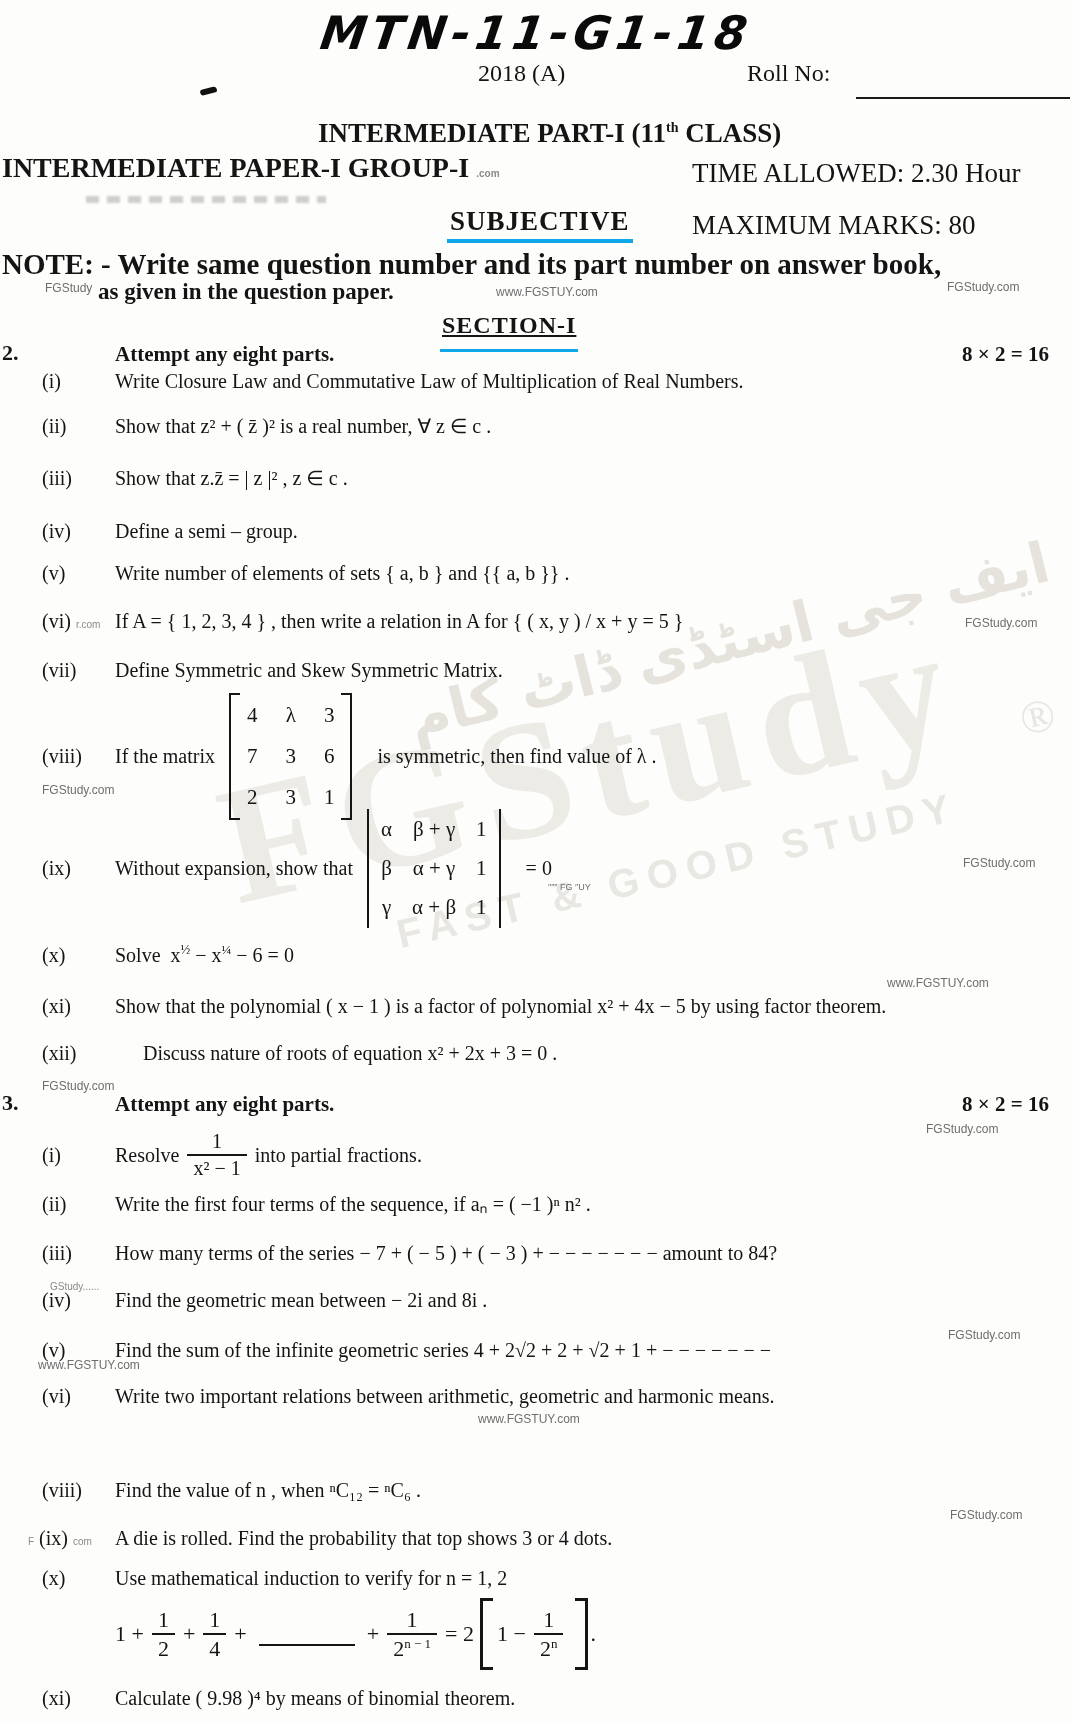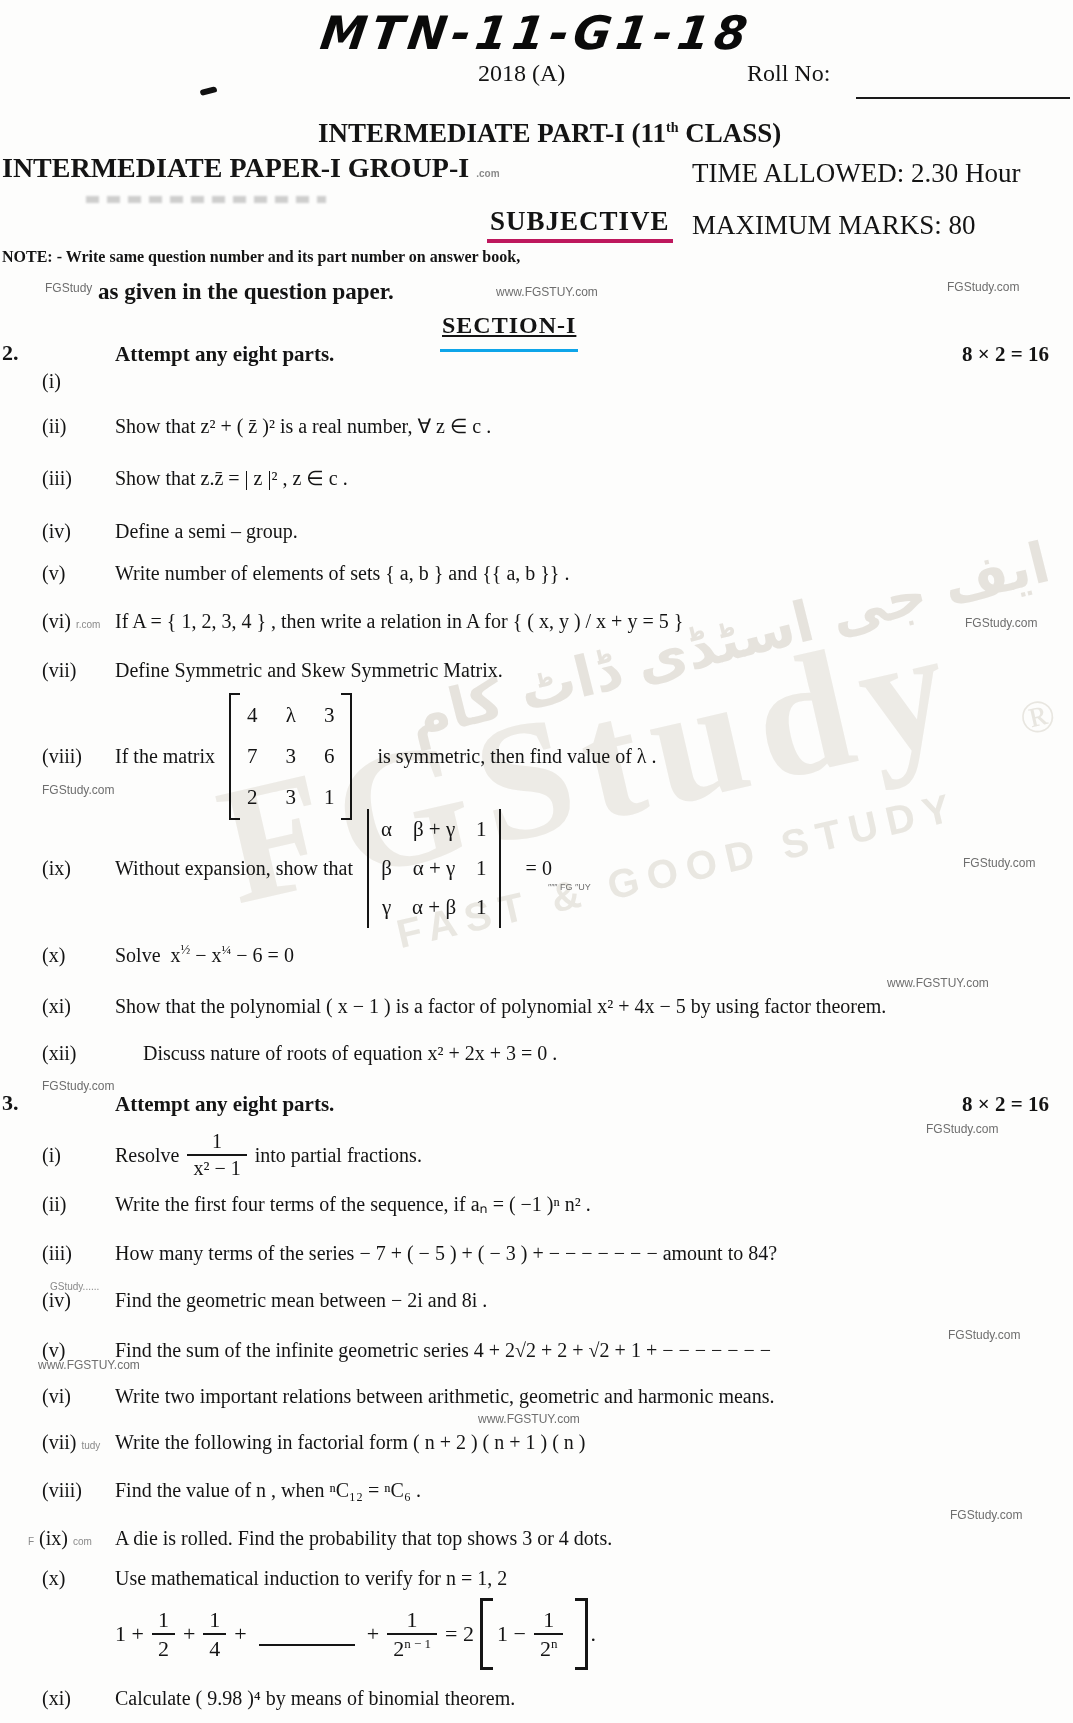--- a/index.html
+++ b/index.html
@@ -37,21 +37,21 @@
   .txt-layer { position:absolute; inset:0; z-index:2; }
   .abs { position:absolute; white-space:nowrap; }
   .hand {
     display:inline-block; font-family:"DejaVu Sans", sans-serif;
     font-weight:bold; font-style:italic; font-size:46px; letter-spacing:5px;
     transform:skewX(-8deg); color:#0a0a0a;
   }
   .h24 { font-size:24px; }
   .h27 { font-size:27px; }
   .bold { font-weight:bold; }
-  .underline-thick { border-bottom:4px solid #be185d; padding:0 3px 2px 3px;margin-left:40px; }
+  .underline-thick { border-bottom:4px solid #0ea5e9; padding:0 3px 2px 3px; }
   .underline-med   { border-bottom:3px solid #0ea5e9; padding:0 2px 10px 2px;text-decoration:underline; }
   .roll-line { position:absolute; left:856px; top:97px; width:214px; height:2px; background:#1a1a1a; }
   .stray-mark {
     position:absolute; left:200px; top:88px; width:17px; height:6px;
     background:#111; border-radius:3px 4px 2px 3px; transform:rotate(-14deg);
   }
   .smudge {
     position:absolute; left:86px; top:196px; width:240px; height:7px; opacity:.65;
     background:repeating-linear-gradient(90deg,#b5b5b5 0 13px, transparent 13px 21px);
     filter:blur(1px);
@@ -143,31 +143,32 @@
       <span>INTERMEDIATE   PAPER-I    GROUP-I</span>
       <span class="wm-inline">.com</span>
     </div>
     <div class="smudge"></div>
 
     <span class="abs h27" style="left:692px; top:158px;">TIME ALLOWED: 2.30 Hour</span>
 
     <span class="abs bold h27 underline-thick" style="left:447px; top:206px; letter-spacing:1px;">SUBJECTIVE</span>
     <span class="abs h27" style="left:692px; top:210px;">MAXIMUM MARKS: 80</span>
 
-    <span class="abs bold" style="left:2px;  top:248px; font-size:16px;text-align:center;">NOTE: - Write same question number and its part number on answer book,</span>
+    <span class="abs bold" style="left:2px;  top:248px; font-size:29px;text-align:center;">NOTE: - Write same question number and its part number on answer book,</span>
     <span class="abs bold" style="left:98px; top:279px; font-size:23px;">as given in the question paper.</span>
 
     <span class="abs bold underline-med" style="left:440px; top:312px; font-size:24px; letter-spacing:1px;">SECTION-I</span>
 
     <span class="qnum" style="top:340px;">2.</span>
     <span class="qhead" style="top:342px;">Attempt any eight parts.</span>
     <span class="qmarks" style="top:342px;">8 × 2 = 16</span>
 
     <div class="row" style="top:370px;">
       <span class="lbl">(i)</span>
+      <span class="ptxt">Write Closure Law and Commutative Law of Multiplication of Real Numbers.</span>
     </div>
     <div class="row" style="top:414px;">
       <span class="lbl">(ii)</span>
       <span class="ptxt">Show that  z² + ( z̄ )²  is a real number,  ∀ z ∈ c .</span>
     </div>
     <div class="row" style="top:466px;">
       <span class="lbl">(iii)</span>
       <span class="ptxt">Show that  z.z̄ = | z |² ,   z ∈ c .</span>
     </div>
     <div class="row" style="top:520px;">
@@ -262,24 +263,20 @@
       <span class="ptxt">Find the geometric mean between  − 2i  and  8i .</span>
     </div>
     <div class="row" style="top:1339px;">
       <span class="lbl">(v)</span>
       <span class="ptxt">Find the sum of the infinite geometric series  4 + 2√2 + 2 + √2 + 1 + − − − − − − −</span>
     </div>
     <div class="row" style="top:1385px;">
       <span class="lbl">(vi)</span>
       <span class="ptxt">Write two important relations between arithmetic, geometric and harmonic means.</span>
     </div>
-    <div class="row" style="top:1431px;">
-      <span class="lbl"><span>(vii)</span> <span class="wm-inline">tudy</span></span>
-      <span class="ptxt">Write the following in factorial form  ( n + 2 ) ( n + 1 ) ( n )</span>
-    </div>
     <div class="row" style="top:1479px;">
       <span class="lbl">(viii)</span>
       <span class="ptxt">Find the value of  n , when  ⁿC₁₂ = ⁿC₆ .</span>
     </div>
     <div class="row" style="top:1527px; left:28px;">
       <span class="lbl" style="width:87px;"><span class="wm-inline">F</span> <span>(ix)</span> <span class="wm-inline">com</span></span>
       <span class="ptxt">A die is rolled.  Find the probability that top shows 3 or 4 dots.</span>
     </div>
     <div class="row" style="top:1567px;">
       <span class="lbl">(x)</span>

